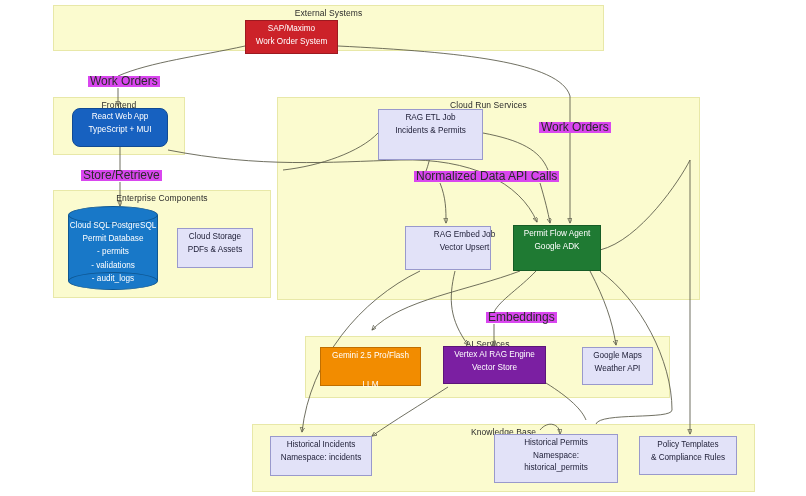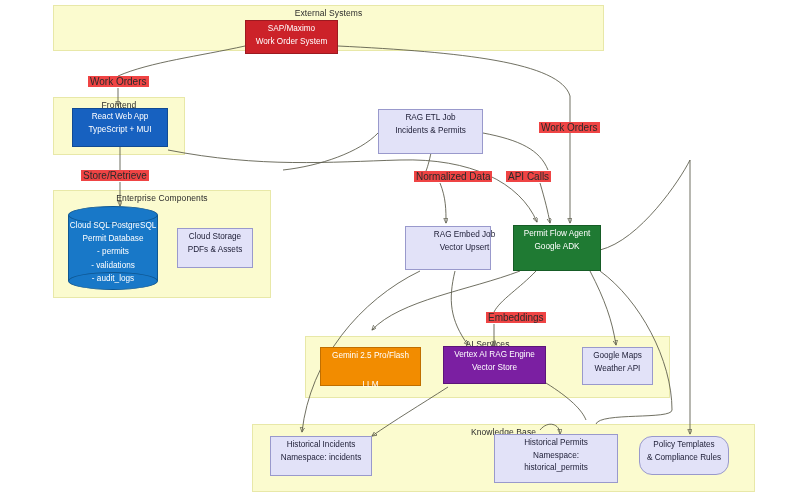--- a/index.html
+++ b/index.html
@@ -108,23 +108,23 @@
     font-size: 8.2px;
     line-height: 1.6;
     color: #ffffff;
     text-align: center;
     padding-top: 8px;
   }
   .cyl .cyl-text .ln { white-space: nowrap; }
   
   .edge-label {
     position: absolute;
-    font-size: 10px;
+    font-size: 12px;
     color: #2b2b2b;
-    background: #ef4444;
+    background: #d946ef;
     padding: 0 2px;
     white-space: nowrap;
     line-height: 11px;
   }
   
   #edges {
     position: absolute;
     left: 0; top: 0;
     width: 806px;
     height: 496px;
@@ -146,20 +146,23 @@
   </div>
 
   <div class="group" style="left:53px; top:97px; width:132px; height:58px;">
     <span class="group-label">Frontend</span>
   </div>
 
   <div class="group" style="left:53px; top:190px; width:218px; height:108px;">
     <span class="group-label">Enterprise Components</span>
   </div>
 
+  <div class="group" style="left:277px; top:97px; width:423px; height:203px;">
+    <span class="group-label">Cloud Run Services</span>
+  </div>
 
   <div class="group" style="left:305px; top:336px; width:365px; height:62px;">
     <span class="group-label">AI Services</span>
   </div>
 
   <div class="group" style="left:252px; top:424px; width:503px; height:68px;">
     <span class="group-label">Knowledge Base</span>
   </div>
 
   <svg id="edges" viewBox="0 0 806 496">
@@ -209,21 +212,21 @@
     <path d="M690,160 L690,300 L690,400"></path>
     <path d="M690,400 L690,434" marker-end="url(#ah)"></path>
     <path d="M600,250 C640,240 680,180 690,160"></path>
   </svg>
 
   <div class="node red" style="left:245px; top:20px; width:93px; height:34px;">
     <span class="ln">SAP/Maximo</span>
     <span class="ln">Work Order System</span>
   </div>
 
-  <div class="node blue" style="left:72px; top:108px; width:96px; height:39px;">
+  <div class="node blue" style="left:72px; top:108px; width:96px; height:39px;border-radius:8px;">
     <span class="ln">React Web App</span>
     <span class="ln">TypeScript + MUI</span>
   </div>
 
   <div class="cyl" style="left:68px; top:206px; width:90px; height:84px;">
     <div class="body"></div>
     <div class="cap-bot"></div>
     <div class="cap-top"></div>
     <div class="cyl-text">
       <span class="ln">Cloud SQL PostgreSQL</span>
@@ -232,21 +235,21 @@
       <span class="ln">- validations</span>
       <span class="ln">- audit_logs</span>
     </div>
   </div>
 
   <div class="node" style="left:177px; top:228px; width:76px; height:40px;">
     <span class="ln">Cloud Storage</span>
     <span class="ln">PDFs &amp; Assets</span>
   </div>
 
-  <div class="node" style="left:378px; top:109px; width:105px; height:45px;">
+  <div class="node" style="left:378px; top:109px; width:105px; height:51px;">
     <span class="ln">RAG ETL Job</span>
     <span class="ln">Incidents &amp; Permits</span>
   </div>
 
   <div class="node" style="left:405px; top:226px; width:86px; height:44px;padding-left:36px;">
     <span class="ln">RAG Embed Job</span>
     <span class="ln">Vector Upsert</span>
   </div>
 
   <div class="node green" style="left:513px; top:225px; width:88px; height:46px;">
@@ -273,21 +276,21 @@
     <span class="ln">Historical Incidents</span>
     <span class="ln">Namespace: incidents</span>
   </div>
 
   <div class="node" style="left:494px; top:434px; width:124px; height:49px;">
     <span class="ln">Historical Permits</span>
     <span class="ln">Namespace:</span>
     <span class="ln">historical_permits</span>
   </div>
 
-  <div class="node" style="left:639px; top:436px; width:90px; height:39px;border-radius:13px;">
+  <div class="node" style="left:639px; top:436px; width:98px; height:39px;">
     <span class="ln">Policy Templates</span>
     <span class="ln">&amp; Compliance Rules</span>
   </div>
 
   <div class="edge-label" style="left:88px; top:76px;">Work Orders</div>
 
   <div class="edge-label" style="left:81px; top:170px;">Store/Retrieve</div>
 
   <div class="edge-label" style="left:539px; top:122px;">Work Orders</div>
 

